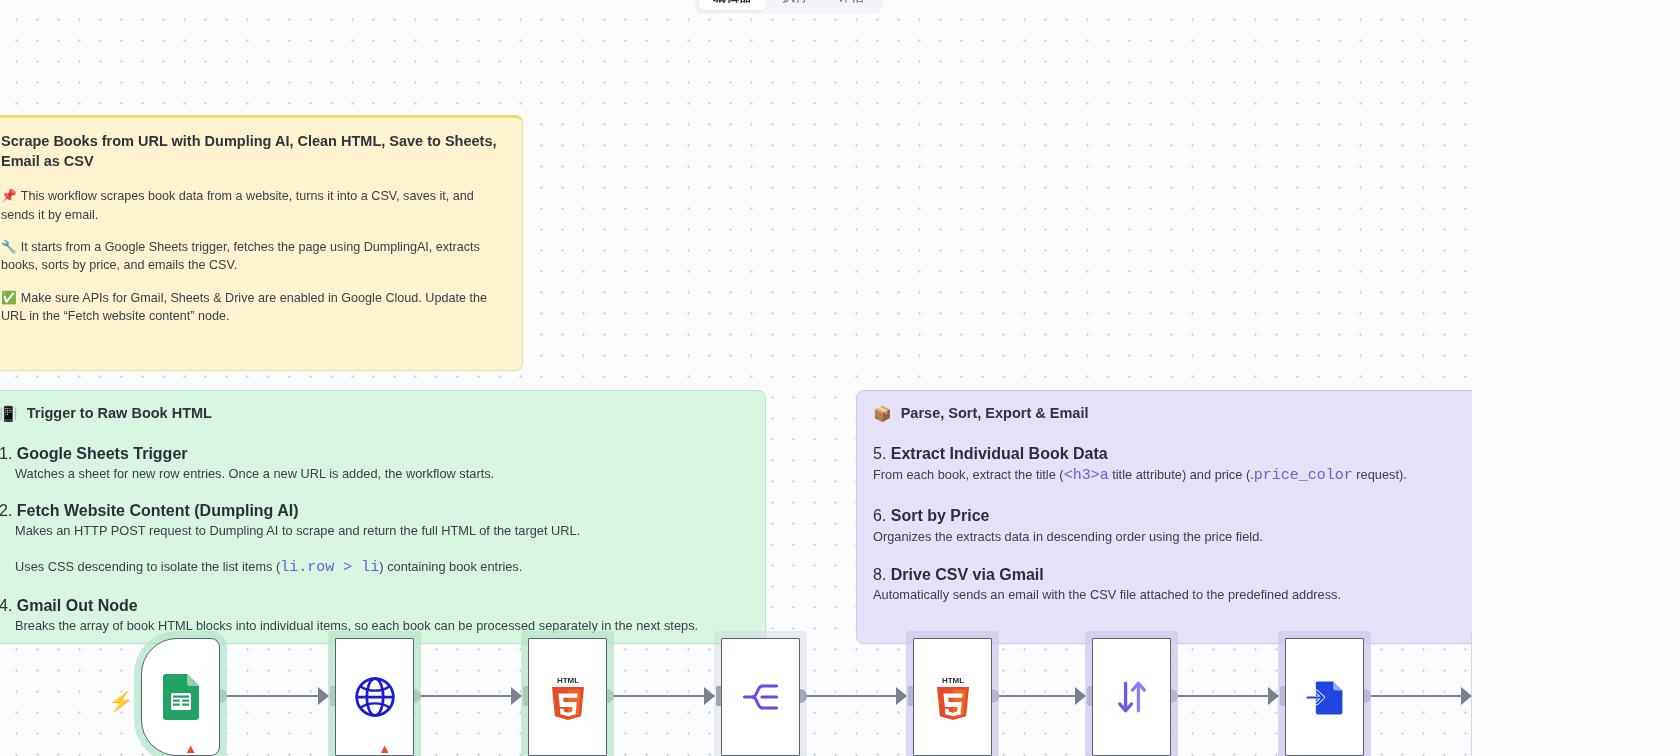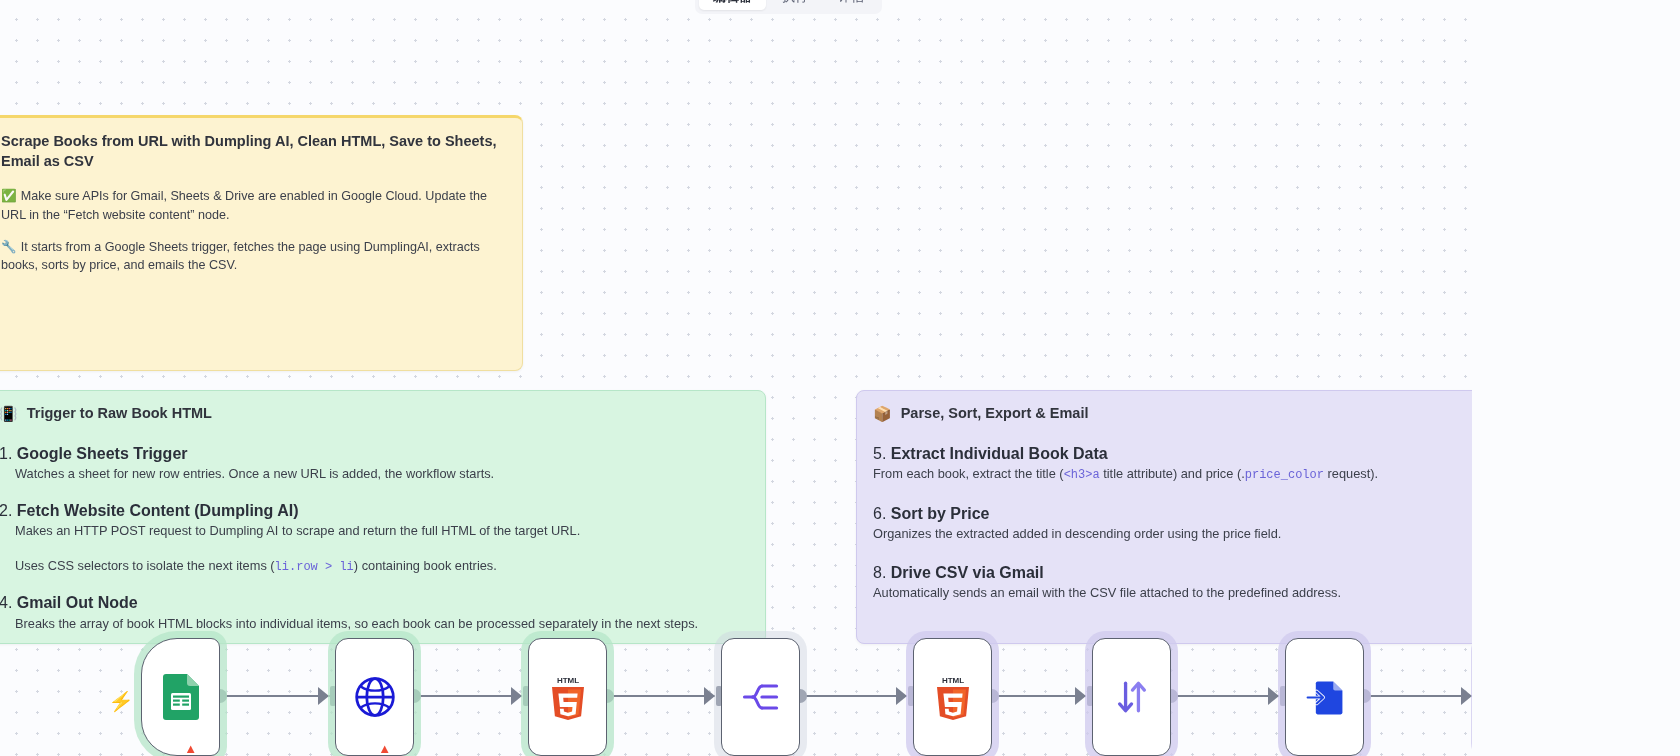--- a/index.html
+++ b/index.html
@@ -89,32 +89,32 @@
   }
   .step-title b { font-weight: 700; }
   .step-desc {
     font-size: 12.8px; color: #3b3f4a; line-height: 1.45;
     padding-left: 16px;
   }
   .purple .step-desc { padding-left: 0; }
   .purple .step { margin-bottom: 18px; }
   code.inl {
     font-family: "Liberation Mono", "DejaVu Sans Mono", monospace;
-    font-size: 12px; color: #6a63d8;
+    font-size: 15px; color: #6a63d8;
     background: transparent;
   }
 
   
   #nodes { position: absolute; left: 0; top: 630px; width: 1680px; height: 126px; z-index: 20; }
   .node {
     position: absolute; top: 8px;
     width: 79px; height: 118px;
     background: #ffffff;
     border: 1.6px solid #5c6270;
-    border-radius: 13px;
+    border-radius: 1px;
     display: flex; align-items: center; justify-content: center;
     box-shadow: 0 0 0 7px rgba(207,212,224,.45);
   }
   .node.trigger { border-radius: 36px 9px 9px 36px; }
   .node.green-halo { box-shadow: 0 0 0 7px rgba(182,230,200,.75); }
   .node.purple-halo { box-shadow: 0 0 0 7px rgba(207,201,238,.75); }
 
   .conn {
     position: absolute; top: 65px; height: 2px;
     background: #7a8090;
@@ -160,24 +160,27 @@
   <div id="tabstrip">
     <div class="tab active">编辑器</div>
     <div class="tab">执行</div>
     <div class="tab">评估</div>
   </div>
 
   <div class="note" id="note-yellow">
     <div class="note-inner">
       <div class="note-title">Scrape Books from URL with Dumpling AI, Clean HTML, Save to Sheets, Email as CSV</div>
       <div class="note-para">
-        <span class="emo">✅</span><span>Make sure APIs for Gmail, Sheets &amp; Drive are enabled in Google Cloud. Update the URL in the “Fetch website content” node.</span>
+        <span class="emo">📌</span><span>This workflow scrapes book data from a website, turns it into a CSV, saves it, and sends it by email.</span>
       </div>
       <div class="note-para">
         <span class="emo">🔧</span><span>It starts from a Google Sheets trigger, fetches the page using DumplingAI, extracts books, sorts by price, and emails the CSV.</span>
+      </div>
+      <div class="note-para">
+        <span class="emo">✅</span><span>Make sure APIs for Gmail, Sheets &amp; Drive are enabled in Google Cloud. Update the URL in the “Fetch website content” node.</span>
       </div>
     </div>
   </div>
 
   <div class="note" id="note-green">
     <div class="note-inner">
       <div class="note-head">
         <span class="head-emo">📳</span>
         <span>Trigger to Raw Book HTML</span>
       </div>
@@ -193,21 +196,21 @@
       <div class="step">
         <div class="step-title">
           <span>2.</span>
           <b>Fetch Website Content (Dumpling AI)</b>
         </div>
         <div class="step-desc">Makes an HTTP POST request to Dumpling AI to scrape and return the full HTML of the target URL.</div>
       </div>
 
       <div class="step">
         <div class="step-desc">
-          <span>Uses CSS selectors to isolate the next items (</span><code class="inl">li.row &gt; li</code><span>) containing book entries.</span>
+          <span>Uses CSS descending to isolate the list items (</span><code class="inl">li.row &gt; li</code><span>) containing book entries.</span>
         </div>
       </div>
 
       <div class="step">
         <div class="step-title">
           <span>4.</span>
           <b>Gmail Out Node</b>
         </div>
         <div class="step-desc">Breaks the array of book HTML blocks into individual items, so each book can be processed separately in the next steps.</div>
       </div>
@@ -229,21 +232,21 @@
         <div class="step-desc">
           <span>From each book, extract the title (</span><code class="inl">&lt;h3&gt;a</code><span> title attribute) and price (.</span><code class="inl">price_color</code><span> request).</span>
         </div>
       </div>
 
       <div class="step">
         <div class="step-title">
           <span>6.</span>
           <b>Sort by Price</b>
         </div>
-        <div class="step-desc">Organizes the extracted added in descending order using the price field.</div>
+        <div class="step-desc">Organizes the extracts data in descending order using the price field.</div>
       </div>
 
 
       <div class="step">
         <div class="step-title">
           <span>8.</span>
           <b>Drive CSV via Gmail</b>
         </div>
         <div class="step-desc">Automatically sends an email with the CSV file attached to the predefined address.</div>
       </div>

